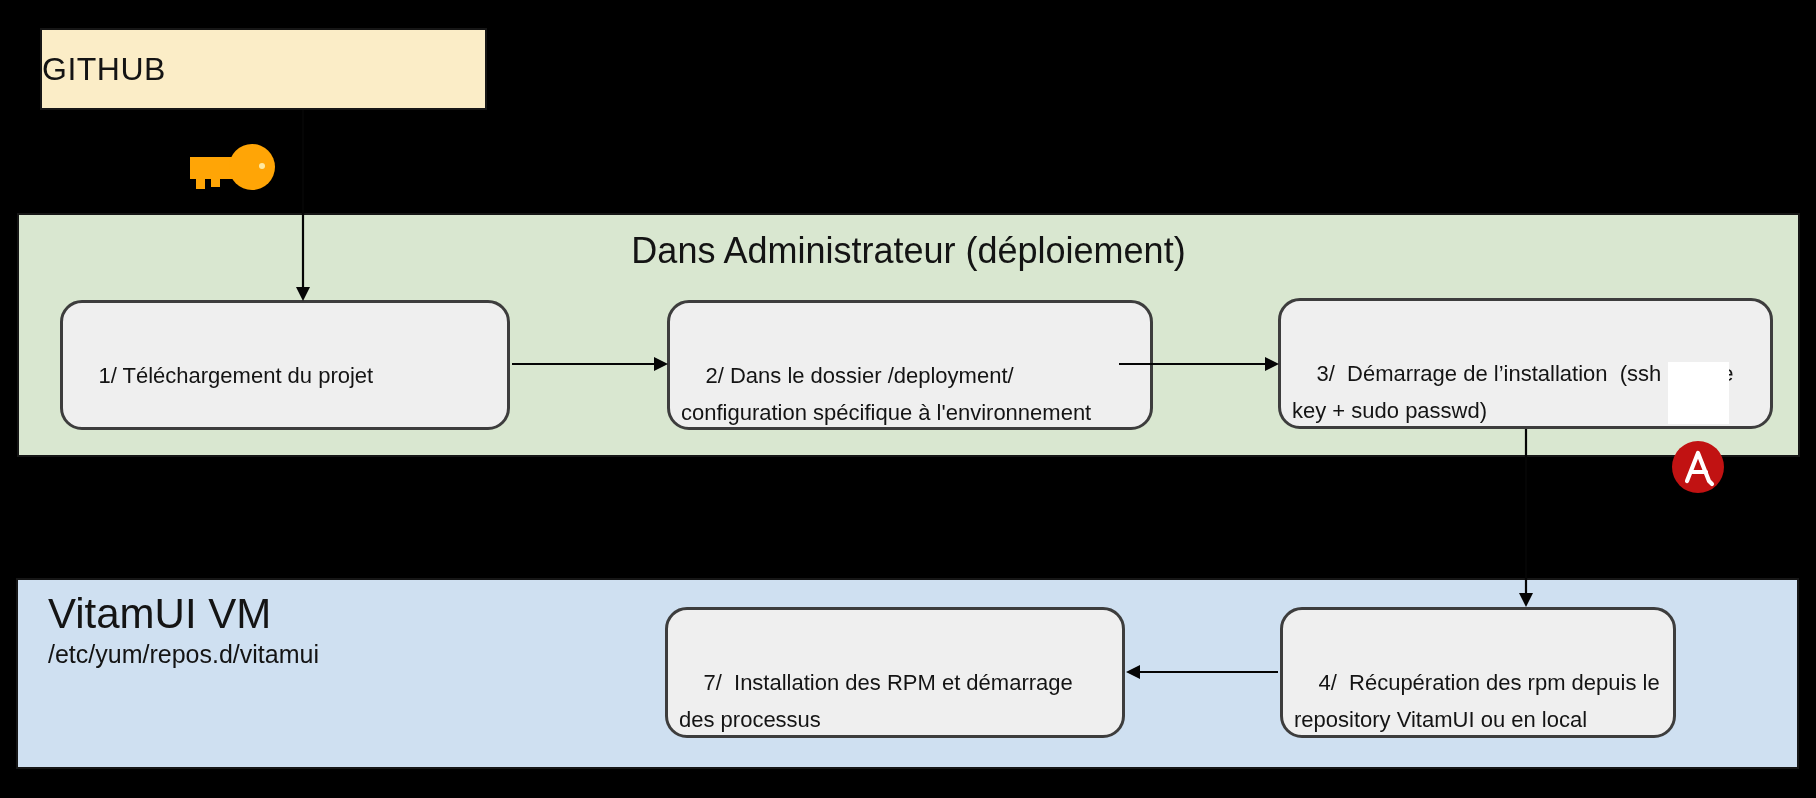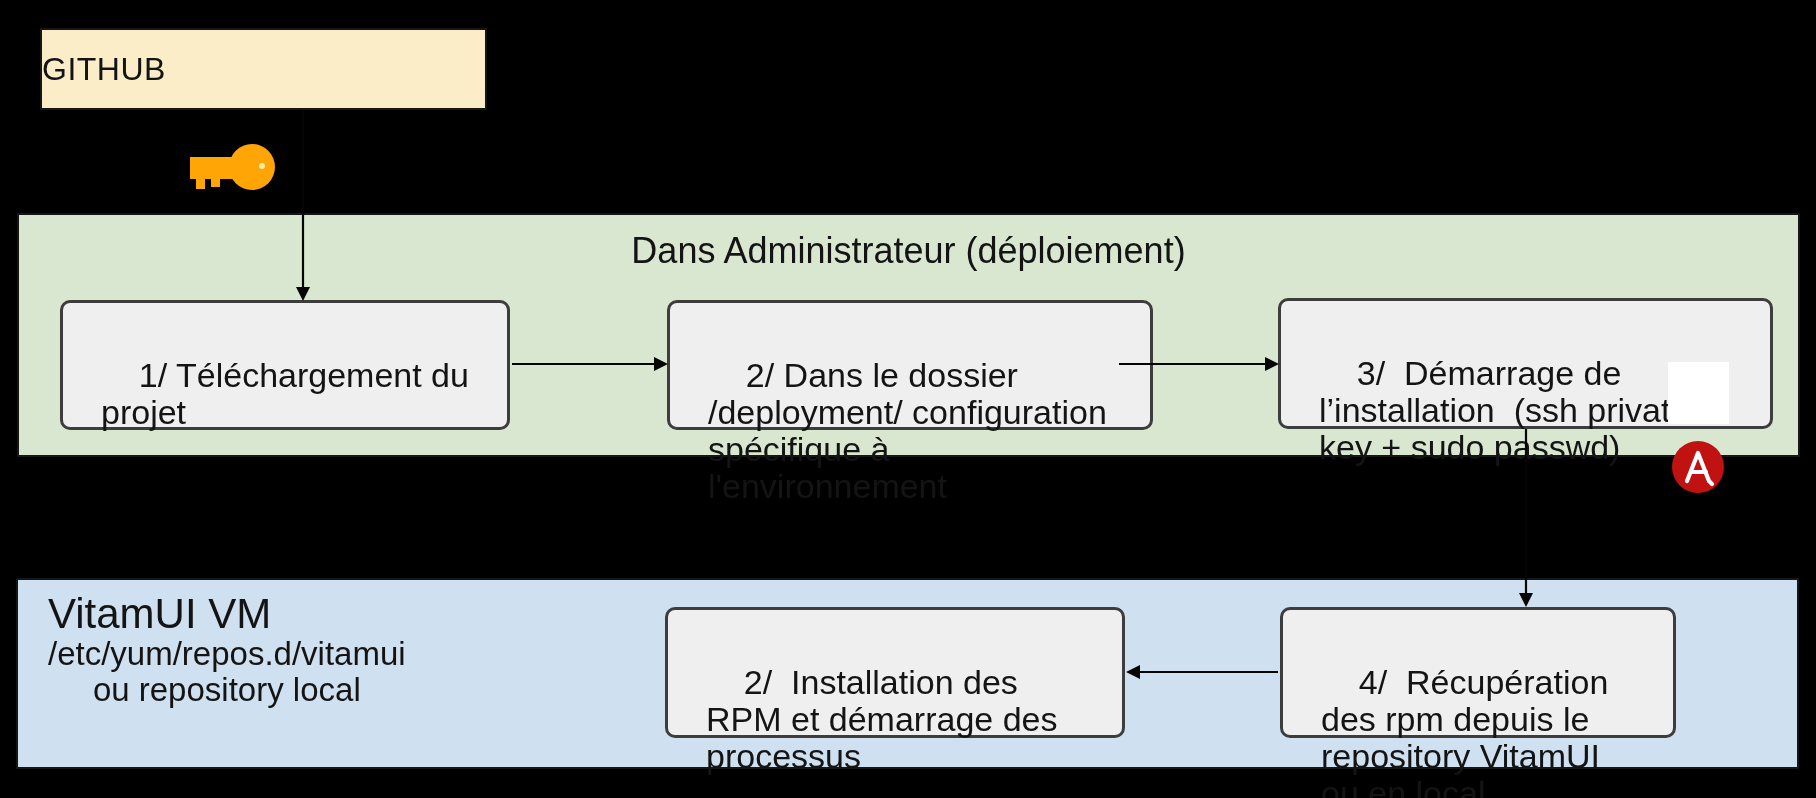--- a/index.html
+++ b/index.html
@@ -42,28 +42,28 @@
   .section-admin .section-title{
     position:absolute;left:0;right:0;top:14px;
     text-align:center;font-size:36px;line-height:44px;
   }
   .section-vm{
     left:16px;top:578px;width:1783px;height:191px;
     background:var(--c-blue);
   }
   .vm-text{position:absolute;left:30px;top:12px;}
   .vm-title{font-size:42px;line-height:44px;}
-  .vm-sub{font-size:33px;line-height:36px;text-align:center;}
+  .vm-sub{font-size:25px;line-height:36px;}
 
   .step{
     background:var(--c-box);
     border:3px solid var(--c-border);
-    border-radius:10px;
-    padding:17px 38px;
-    font-size:34px;line-height:37px;
+    border-radius:22px;
+    padding:17px 11px;
+    font-size:22px;line-height:37px;
     white-space:pre-wrap;
     z-index:3;
   }
   .step-1{left:60px;top:300px;width:450px;height:130px;}
   .step-2{left:667px;top:300px;width:486px;height:130px;}
   .step-3{left:1278px;top:298px;width:495px;height:131px;}
   .step-4{left:1280px;top:607px;width:396px;height:131px;}
   .step-5{left:665px;top:607px;width:460px;height:131px;}
 
   .ansible-badge{
@@ -100,21 +100,20 @@
   </div>
 
   <div class="abs section section-admin">
     <div class="section-title">Dans Administrateur (déploiement)</div>
   </div>
 
   <div class="abs section section-vm">
     <div class="vm-text">
       <div class="vm-title">VitamUI VM</div>
       <div class="vm-sub">/etc/yum/repos.d/vitamui</div>
-      <div class="vm-sub">ou repository local</div>
     </div>
   </div>
 
   <div class="abs step step-1">
     <span>1/ Téléchargement du projet</span>
   </div>
 
   <div class="abs step step-2">
     <span>2/ Dans le dossier /deployment/ configuration spécifique à l'environnement</span>
   </div>
@@ -128,21 +127,21 @@
         <path d="M24.5,36 L38,36" fill="none" stroke="#ffffff" stroke-width="4.2" stroke-linecap="round"></path>
       </svg>
     </div>
   </div>
 
   <div class="abs step step-4">
     <span>4/  Récupération des rpm depuis le repository VitamUI ou en local</span>
   </div>
 
   <div class="abs step step-5">
-    <span>2/  Installation des RPM et démarrage des processus</span>
+    <span>7/  Installation des RPM et démarrage des processus</span>
   </div>
 
   <svg class="connectors">
     <g>
       <line x1="303" y1="110" x2="303" y2="287"></line>
       <polygon points="303,301 296,287 310,287"></polygon>
     </g>
     <g>
       <line x1="512" y1="364" x2="654" y2="364"></line>
       <polygon points="668,364 654,357 654,371"></polygon>

